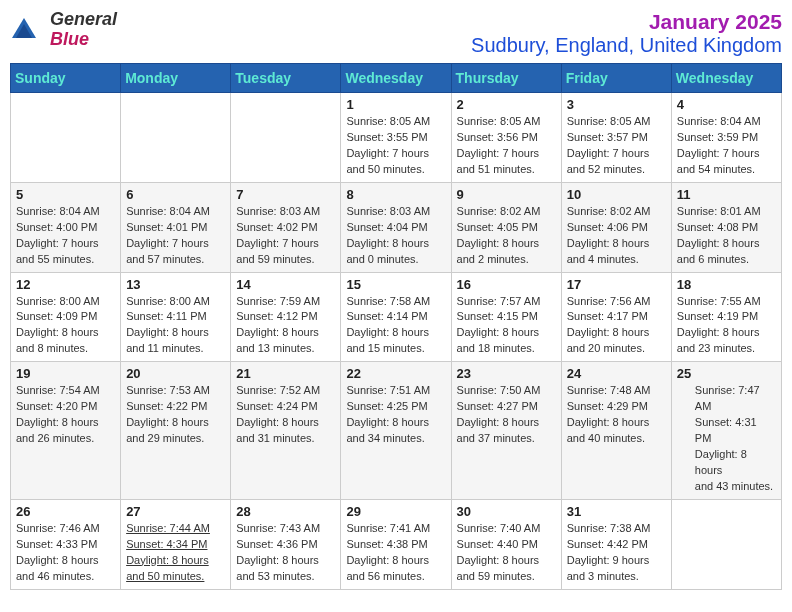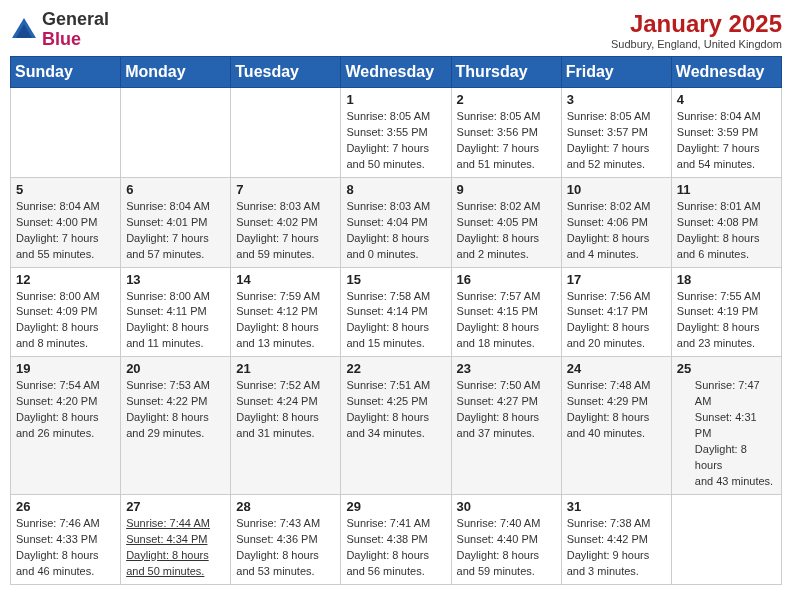--- a/index.html
+++ b/index.html
@@ -12,54 +12,55 @@
     }
     .header-area {
       display: flex;
       justify-content: space-between;
       align-items: flex-start;
       margin-bottom: 6px;
     }
     .logo {
       display: flex;
       align-items: center;
-      gap: 4px;
+      gap: 12px;
+      font-style: italic;
     }
     .logo-text {
       font-size: 18px;
       font-weight: bold;
       line-height: 1.1;
     }
     .logo-general { color: #333; }
     .logo-blue { color: #be185d; }
     .logo-icon {
       width: 28px;
       height: 28px;
     }
     .title-area {
       text-align: right;
     }
     .month-title {
-      font-size: 24px;
+      font-size: 21px;
       font-weight: bold;
-      color: #b91c1c;
+      color: #a21caf;
     }
     .subtitle {
-      font-size: 11px;
-      color: #404040;
+      font-size: 20px;
+      color: #1d4ed8;
     }
     .calendar {
       width: 100%;
       border-collapse: collapse;
       border: 1px solid #ccc;
     }
     .calendar th {
       background: #2563b0;
-      color: #ffffff;
-      font-size: 16px;
+      color: #5eead4;
+      font-size: 14px;
       font-weight: bold;
       padding: 6px 4px;
       text-align: left;
       border: 1px solid #1a4a90;
     }
     .calendar td {
       vertical-align: top;
       border: 1px solid #ccc;
       padding: 4px 5px;
       width: calc(100% / 7);

